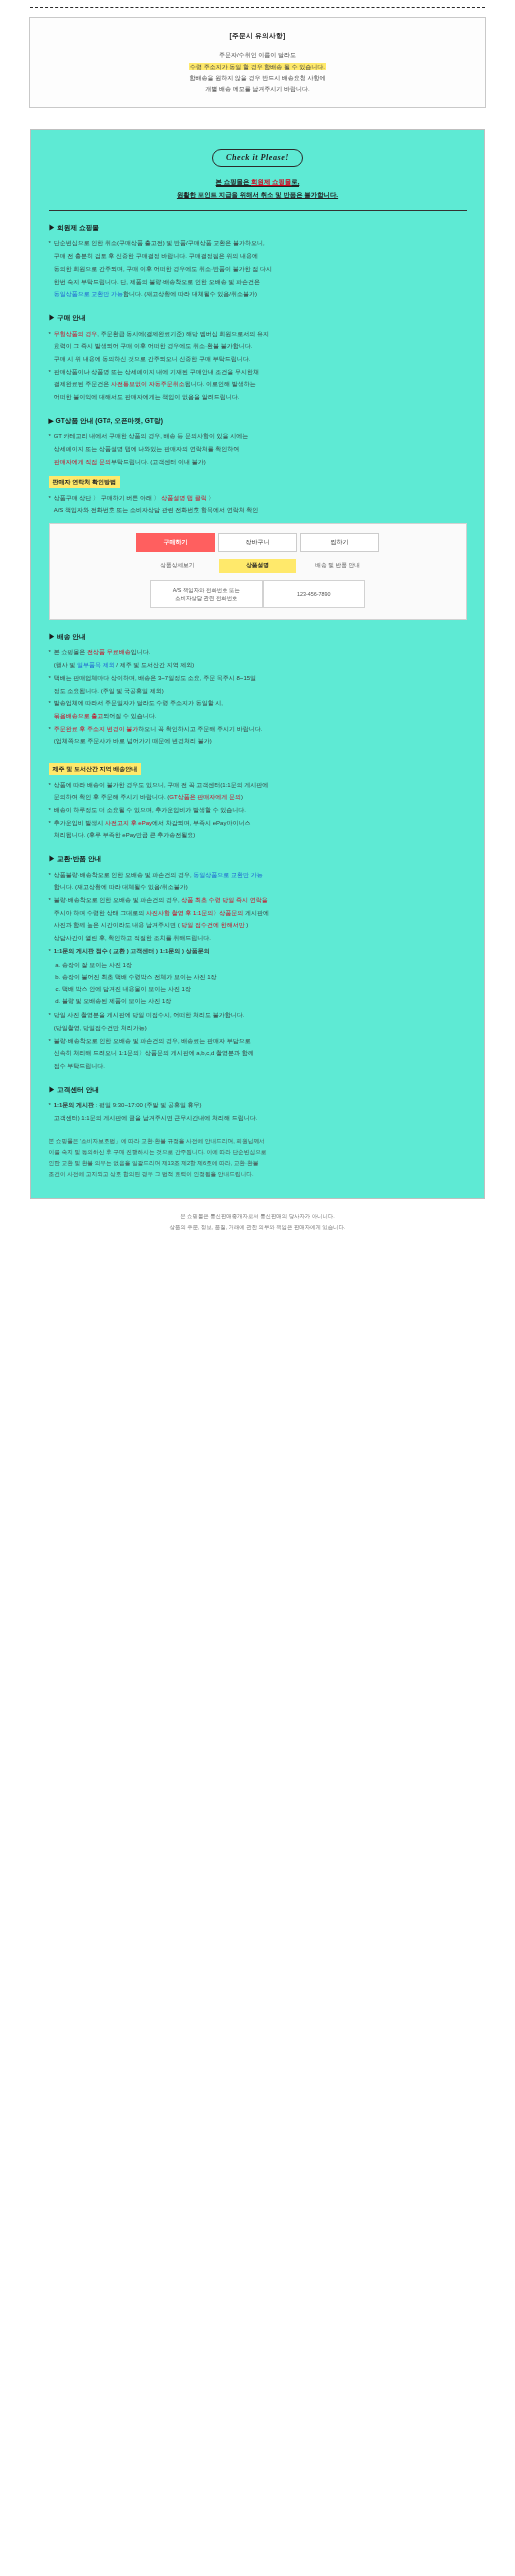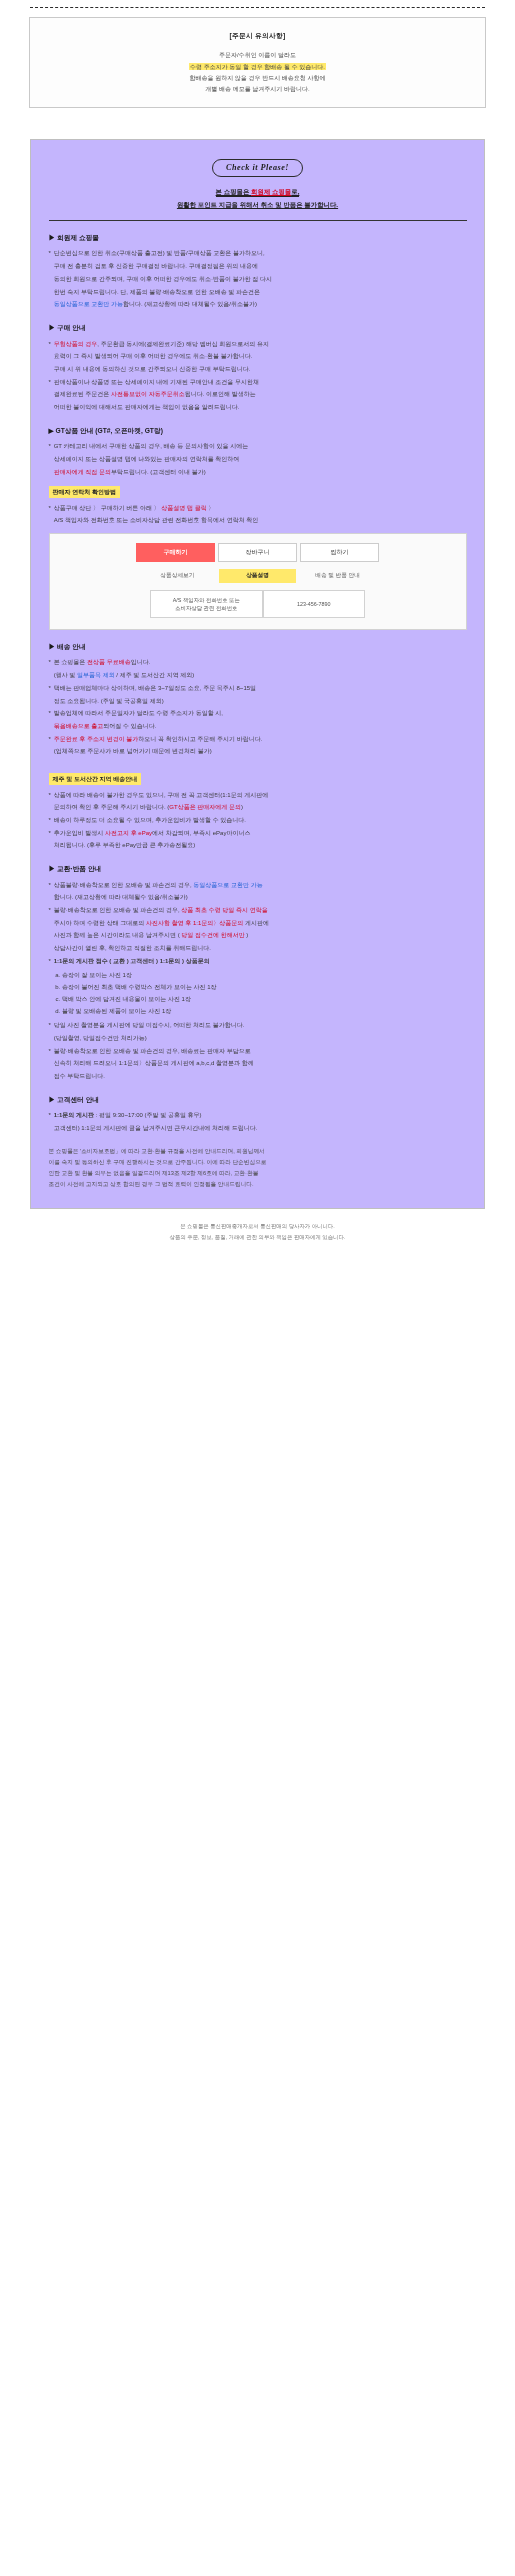--- a/index.html
+++ b/index.html
@@ -24,23 +24,23 @@
     text-align:center;
   }
   .notice-title{
     font-size:6.7px;font-weight:bold;color:#222;
     margin:3.1px 0 9.3px 0;letter-spacing:0.3px;
   }
   .notice-line{font-size:6px;color:#444;line-height:1.9;}
   .hl-yellow{background:#ffe96b;padding:0.5px 1px;}
   
   .panel{
-    width:455px;margin:31px auto 0 auto;
+    width:455px;margin:21px auto 0 auto;
     border:0.5px solid #bfbfbf;
-    background:#c4b5fd;
+    background:#5eead4;
     padding:13.4px 17.5px 17.5px 17.5px;
     box-sizing:border-box;
   }
   .check-wrap{text-align:center;margin:5.2px 0 0 0;}
   .check-badge{
     display:inline-block;
     border:1px solid #2b2b2b;
     border-radius:11.3px;
     padding:3.6px 13.4px;
     font-size:8.2px;

